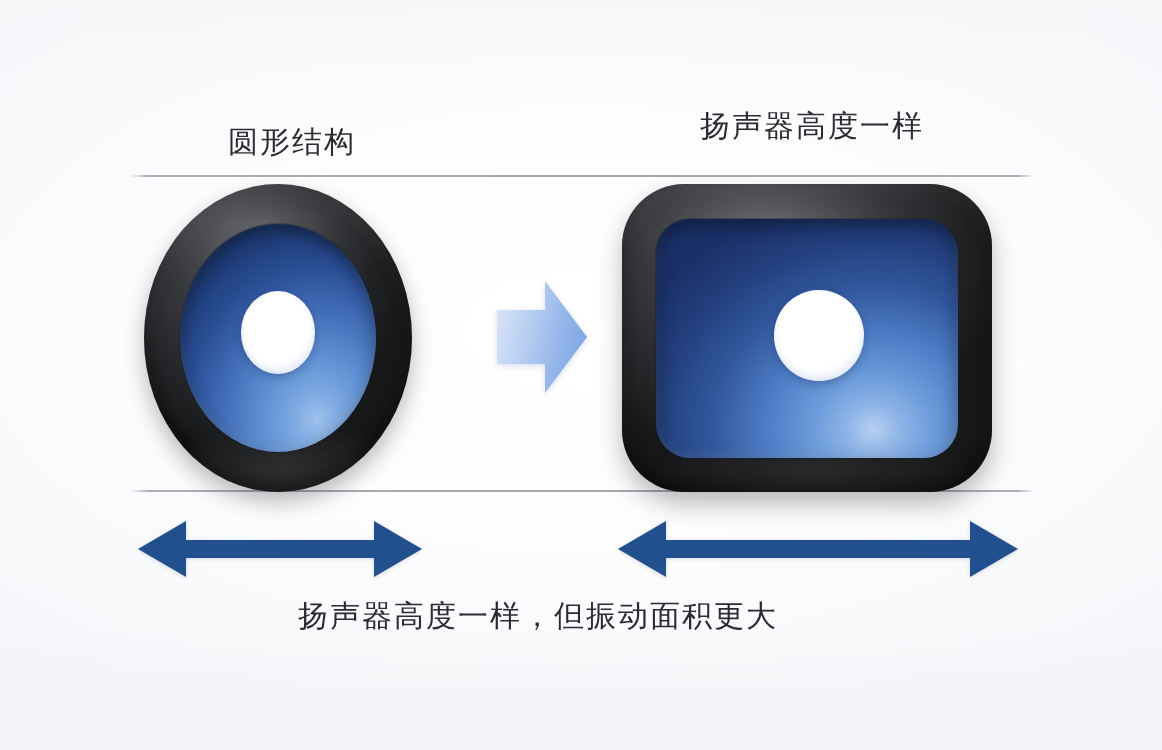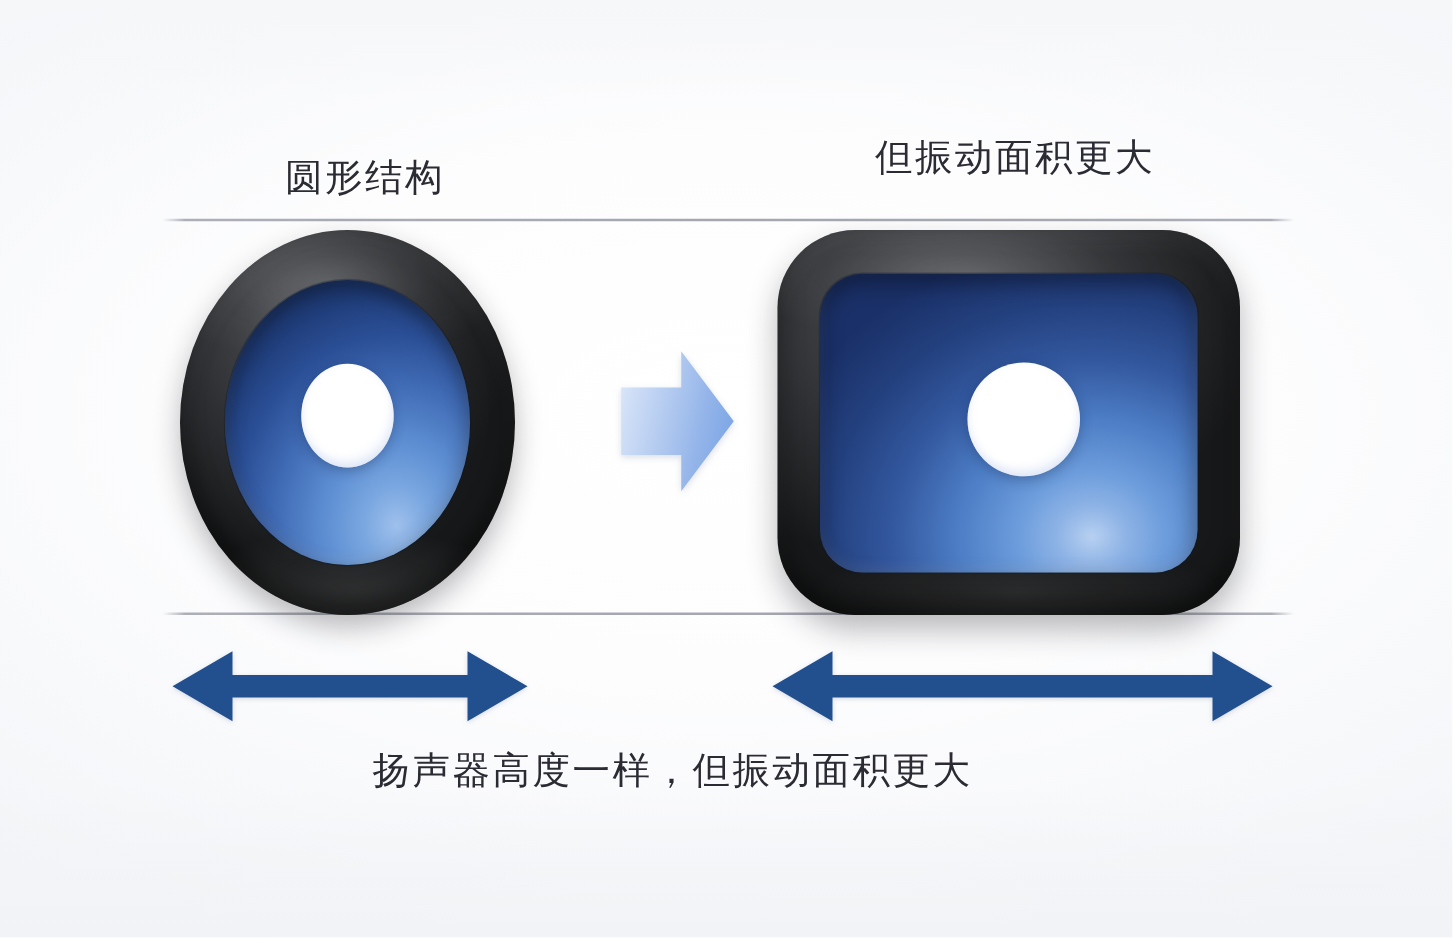--- a/index.html
+++ b/index.html
@@ -217,21 +217,21 @@
 </head>
 <body>
 
 <div id="stage">
 
   <div class="guide" id="guide-top"></div>
   <div class="guide" id="guide-bottom"></div>
 
   <div class="title-label" id="label-left">圆形结构</div>
 
-  <div class="title-label" id="label-right">但振动面积更大</div>
+  <div class="title-label" id="label-right">扬声器高度一样</div>
 
   <div id="speaker-round">
     <div class="surround"></div>
     <div class="surround-hilite"></div>
     <div class="cone"></div>
     <div class="dome"></div>
   </div>
 
   <div id="arrow-transition">
     <svg viewBox="0 0 96 118" xmlns="http://www.w3.org/2000/svg">

